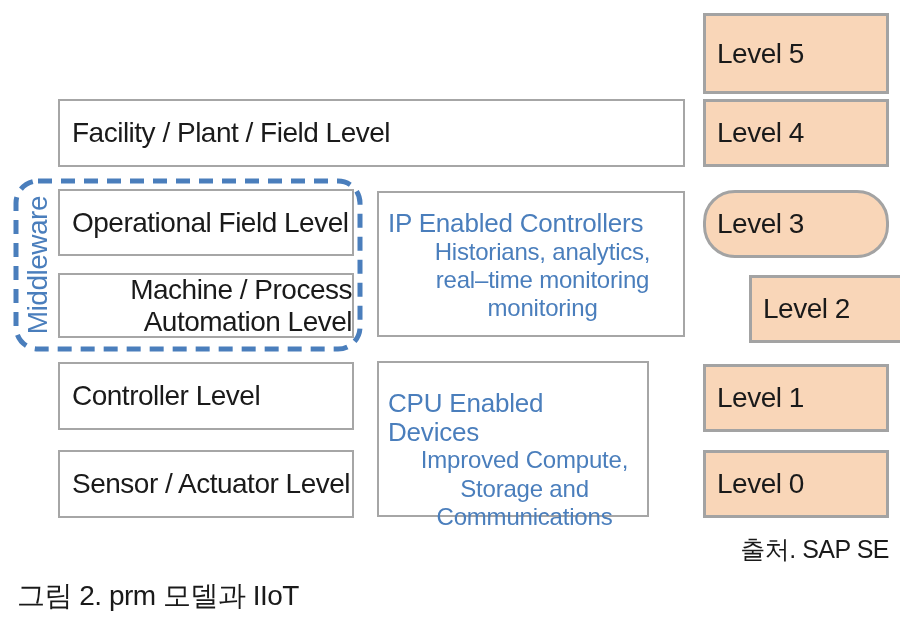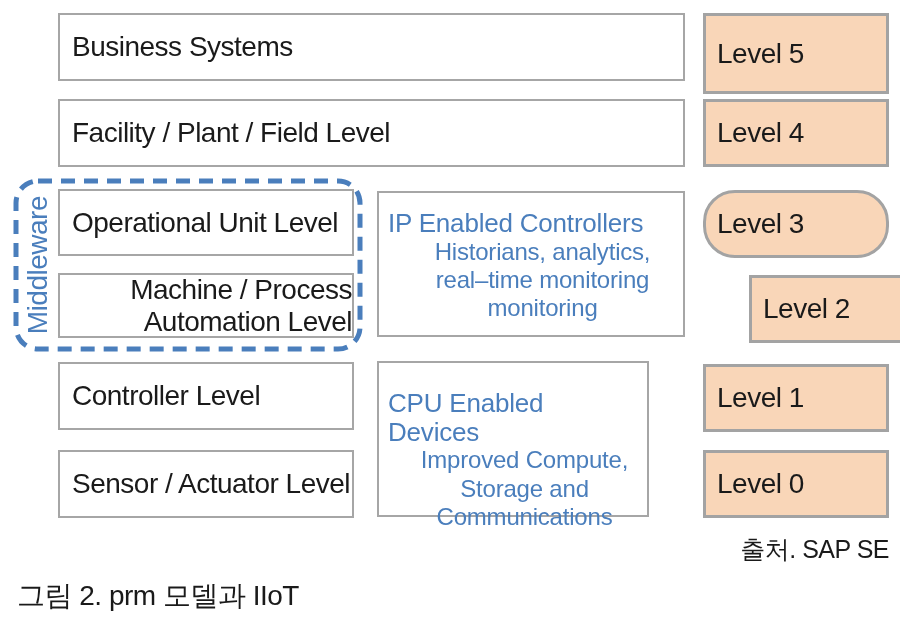--- a/index.html
+++ b/index.html
@@ -26,35 +26,34 @@
   .dashed-group{position:absolute;left:13px;top:178px;width:350px;height:174px;}
   .source{position:absolute;left:703px;top:533px;width:186px;text-align:right;
        font-size:25px;letter-spacing:-0.5px;}
   .caption{position:absolute;left:17px;top:577px;font-size:28px;letter-spacing:-0.5px;}
 </style>
 </head>
 <body>
 
 <div class="stage">
 
-  <div class="box" style="left:58px;top:13px;width:627px;height:68px;">Business Systems</div>
 
   <div class="box" style="left:58px;top:99px;width:627px;height:68px;">Facility / Plant / Field Level</div>
 
   <div class="dashed-group">
     <svg width="350" height="174" viewBox="0 0 350 174">
       <rect x="3" y="3" width="344" height="168" rx="22" ry="22" fill="none" stroke="#4a7ebc" stroke-width="5" stroke-dasharray="14 9"></rect>
     </svg>
   </div>
 
   <div class="mw-wrap">
     <span class="mw-text">Middleware</span>
   </div>
 
-  <div class="box" style="left:58px;top:189px;width:296px;height:67px;">Operational Unit Level</div>
+  <div class="box" style="left:58px;top:189px;width:296px;height:67px;">Operational Field Level</div>
 
   <div class="box multiline" style="left:58px;top:273px;width:296px;height:65px;">
     <span>Machine / Process</span>
     <span>Automation Level</span>
   </div>
 
   <div class="box" style="left:58px;top:362px;width:296px;height:68px;">Controller Level</div>
 
   <div class="box" style="left:58px;top:450px;width:296px;height:68px;">Sensor / Actuator Level</div>
 

